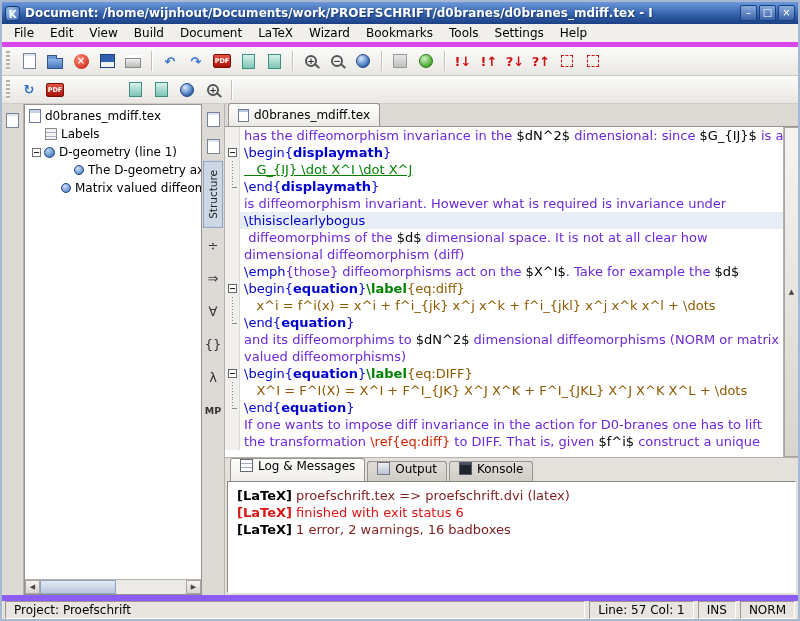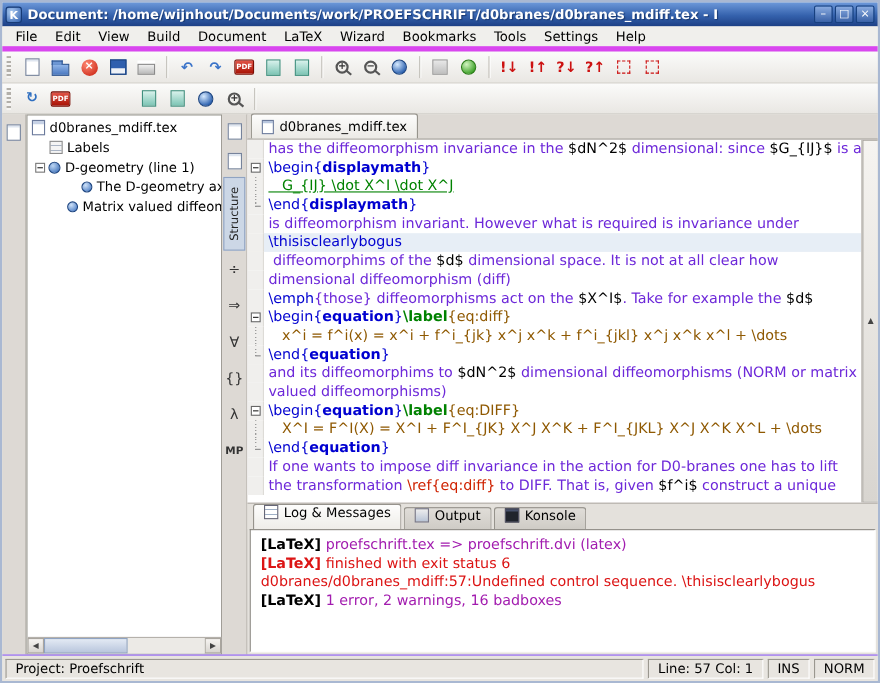--- a/index.html
+++ b/index.html
@@ -89,26 +89,26 @@
   .sb-track-v{flex:1;position:relative;}
   
   .bottom-tabs{height:24px;flex:none;display:flex;align-items:flex-end;gap:2px;padding-left:5px;background:#e4e1dc;border-top:1px solid #b5b1ab;}
   .b-tab{height:20px;display:flex;align-items:flex-start;gap:5px;padding:0 9px;font-size:12px;border:1px solid #96938c;border-bottom:none;border-radius:3px 3px 0 0;background:linear-gradient(#e0ddd8,#cfccc6);white-space:nowrap;}
   .b-tab.active{background:linear-gradient(#fdfdfc,#efede9);height:23px;}
   .ti-log{width:13px;height:13px;background:repeating-linear-gradient(180deg,#ffffff 0 3px,#9fb0c6 3px 4px);border:1px solid #667;}
   .ti-output{width:13px;height:13px;background:linear-gradient(#eeeeee,#b9c4d6);border:1px solid #778;}
   .ti-konsole{width:13px;height:13px;background:#20242c;border:1px solid #556;box-shadow:inset 0 2px 0 #46506a;}
   .log{height:112px;flex:none;margin:0 2px 2px 2px;background:#fff;border:1px solid;border-color:#8a8780 #fdfdfc #fdfdfc #8a8780;padding:5px 9px;font-size:13px;line-height:17px;overflow:hidden;}
   .log-line{white-space:pre;}
-  .lg-n{color:#a21caf;}
+  .lg-n{color:#7f1d1d;}
   .lg-b{color:#000;font-weight:bold;}
   .lg-r{color:#dc1414;}
   .lg-br{color:#dc1414;font-weight:bold;}
   
-  .statusbar{height:24px;flex:none;display:flex;align-items:center;gap:4px;padding:2px 3px;background:#e8e5e0;border-top:1px solid #8b5cf6;font-size:12px;}
+  .statusbar{height:24px;flex:none;display:flex;align-items:center;gap:4px;padding:2px 3px;background:#e8e5e0;border-top:6px solid #8b5cf6;font-size:12px;}
   .sb-panel{border:1px solid;border-color:#9a978f #ffffff #ffffff #9a978f;padding:0 8px;height:18px;line-height:16px;white-space:nowrap;}
   .grow{flex:1;}
 </style>
 </head>
 <body>
 
 <div class="window">
 
   <div class="titlebar">
     <span class="app-icon">K</span>
@@ -395,21 +395,20 @@
           </span>
           <span class="b-tab">
             <span class="ti-konsole"></span>
             <span>Konsole</span>
           </span>
         </div>
 
       <div class="log">
           <div class="log-line"><span class="lg-b">[LaTeX]</span><span class="lg-n"> proefschrift.tex =&gt; proefschrift.dvi (latex)</span></div>
           <div class="log-line"><span class="lg-br">[LaTeX]</span><span class="lg-r"> finished with exit status 6</span></div>
-          <div class="log-line"><span class="lg-r">d0branes/d0branes_mdiff:57:Undefined control sequence. \thisisclearlybogus</span></div>
           <div class="log-line"><span class="lg-b">[LaTeX]</span><span class="lg-n"> 1 error, 2 warnings, 16 badboxes</span></div>
         </div>
 
     </div>
   </div>
 
   <div class="statusbar">
     <span class="sb-panel grow">Project: Proefschrift</span>
     <span class="sb-panel">Line: 57 Col: 1</span>
     <span class="sb-panel">INS</span>

